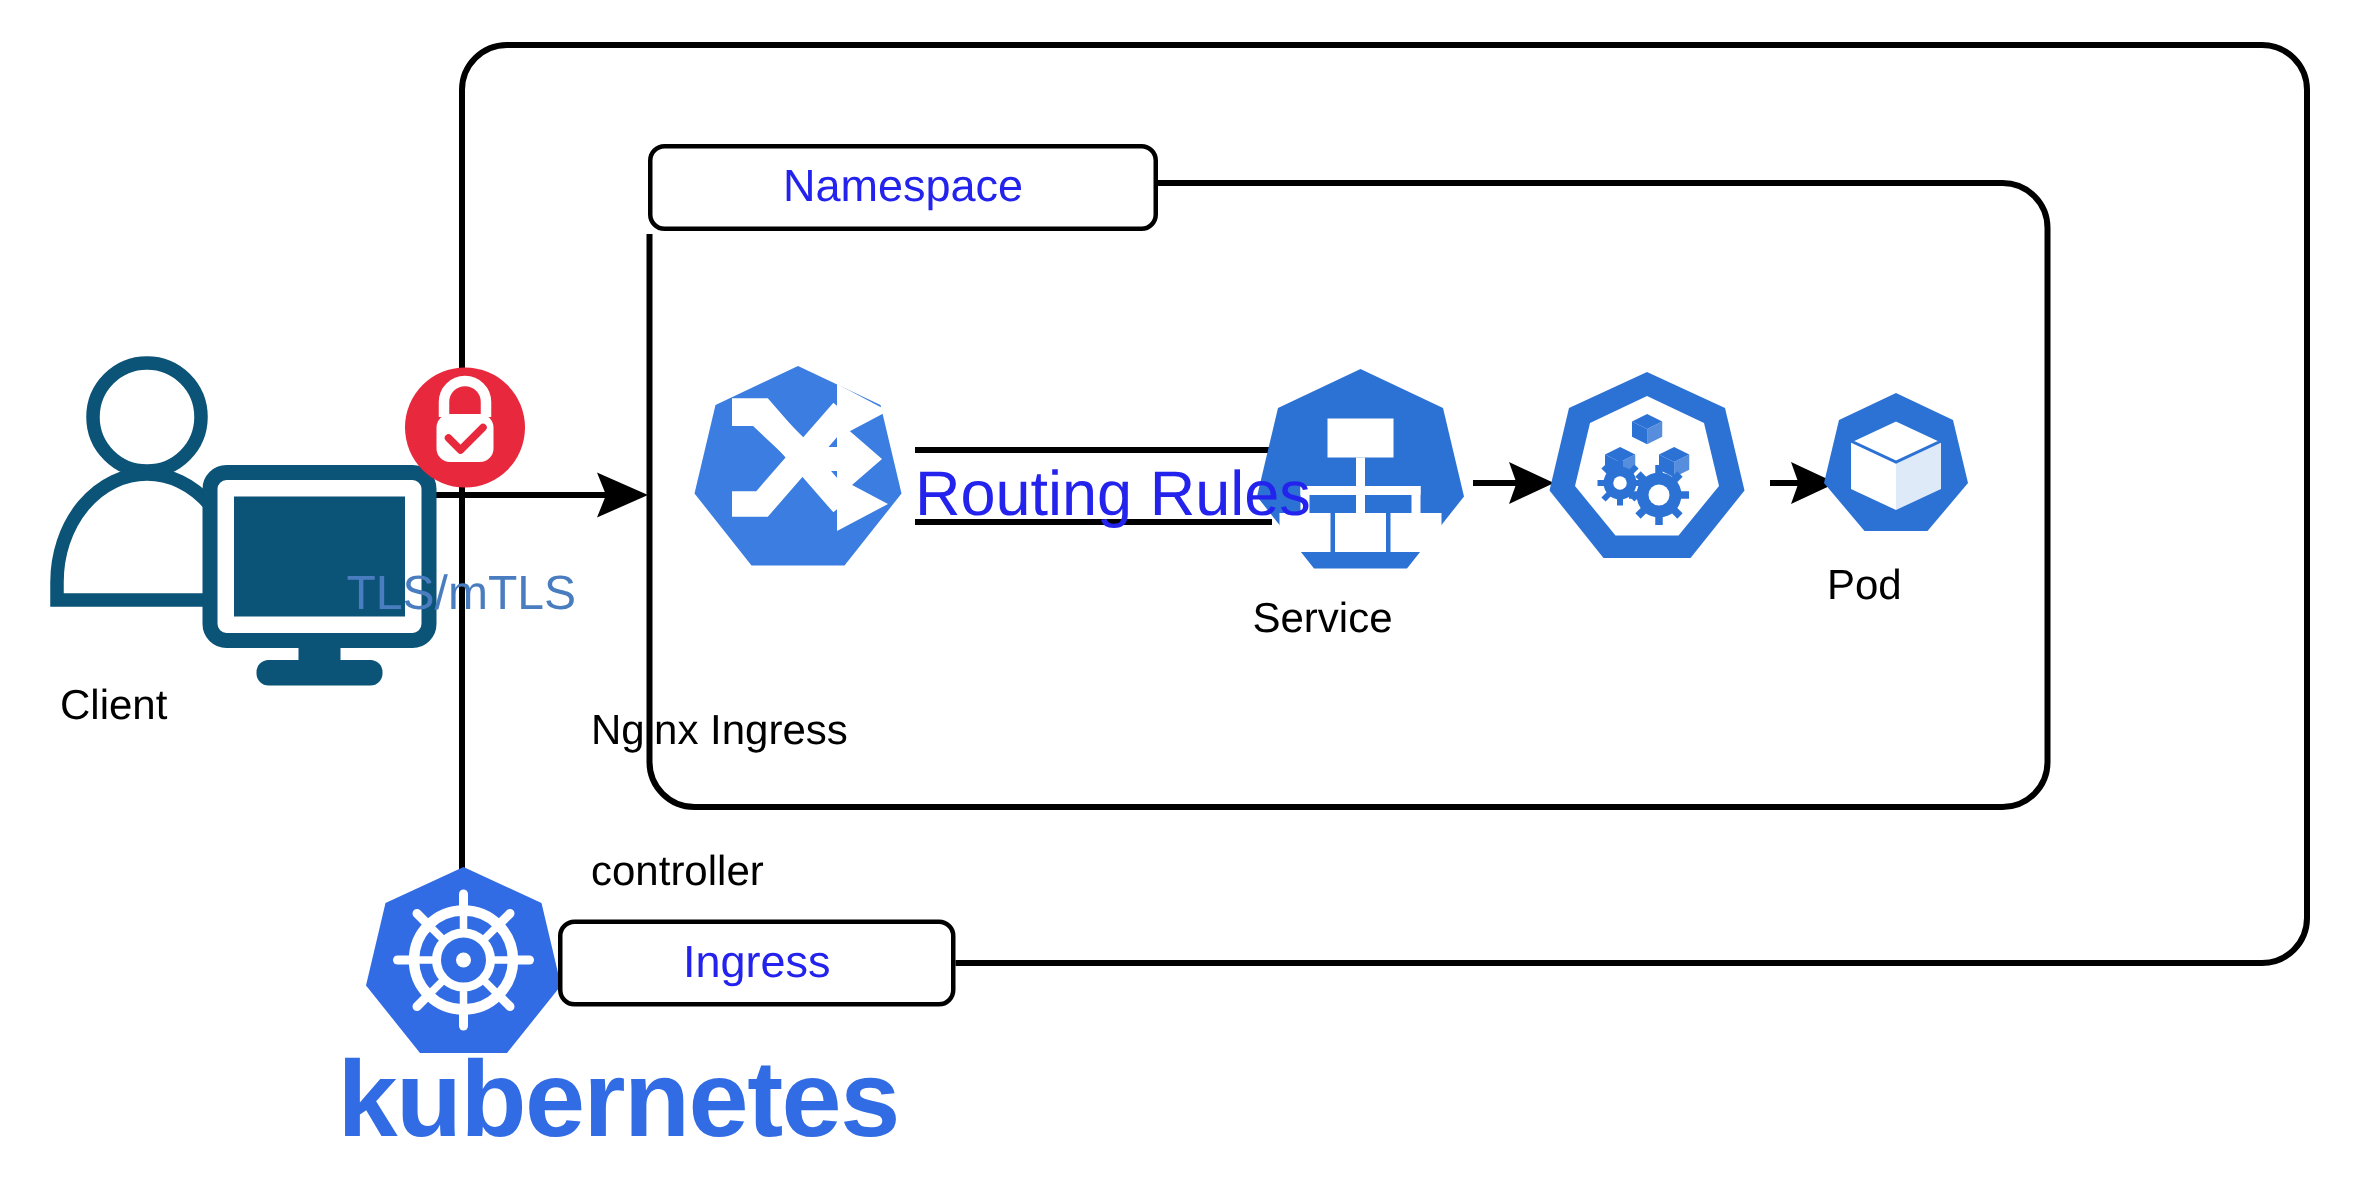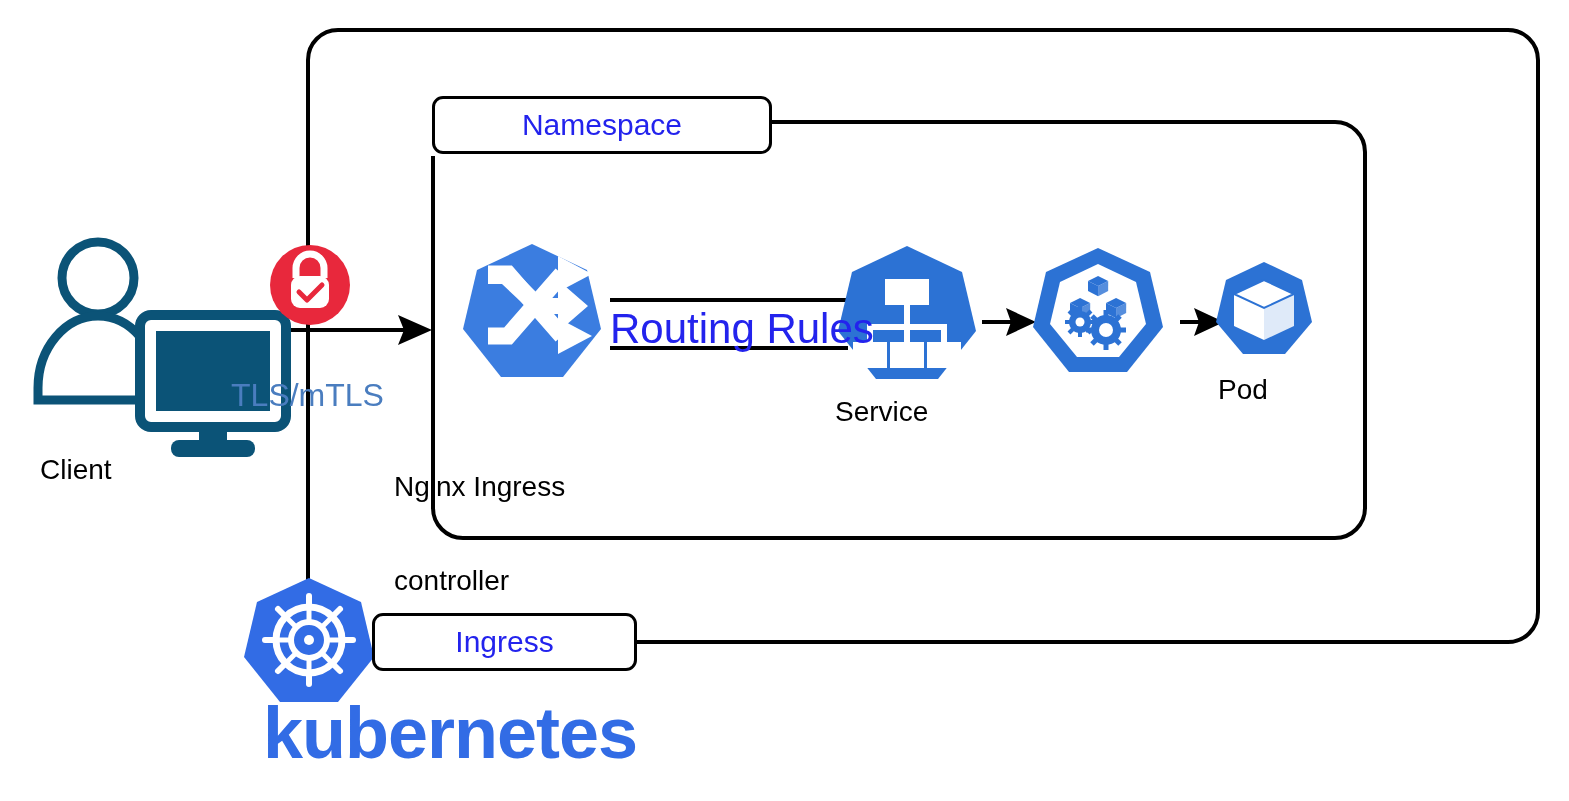--- a/index.html
+++ b/index.html
@@ -55,21 +55,20 @@
     justify-content: center;
     color: #2323ED;
     font-size: 30px;
   }
   .wordmark {
     position: absolute;
     color: #326CE5;
     font-size: 72px;
     font-weight: bold;
     letter-spacing: -1px;
-    margin-left: 38px;
   }
 </style>
 </head>
 <body>
 
 <div id="canvas">
 
   <svg class="layer" viewBox="0 0 1569 801">
 
     <path d="M 308,578

